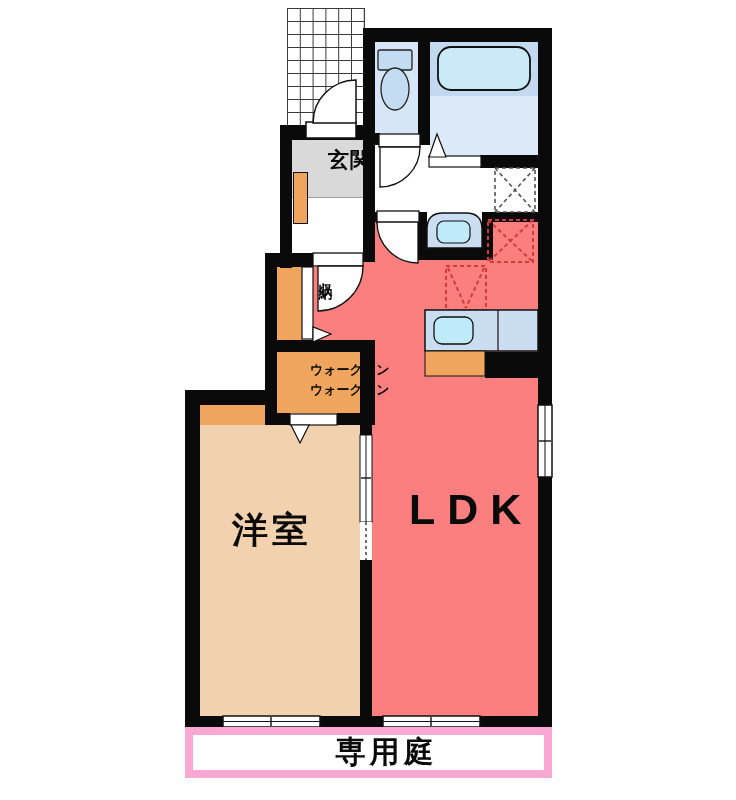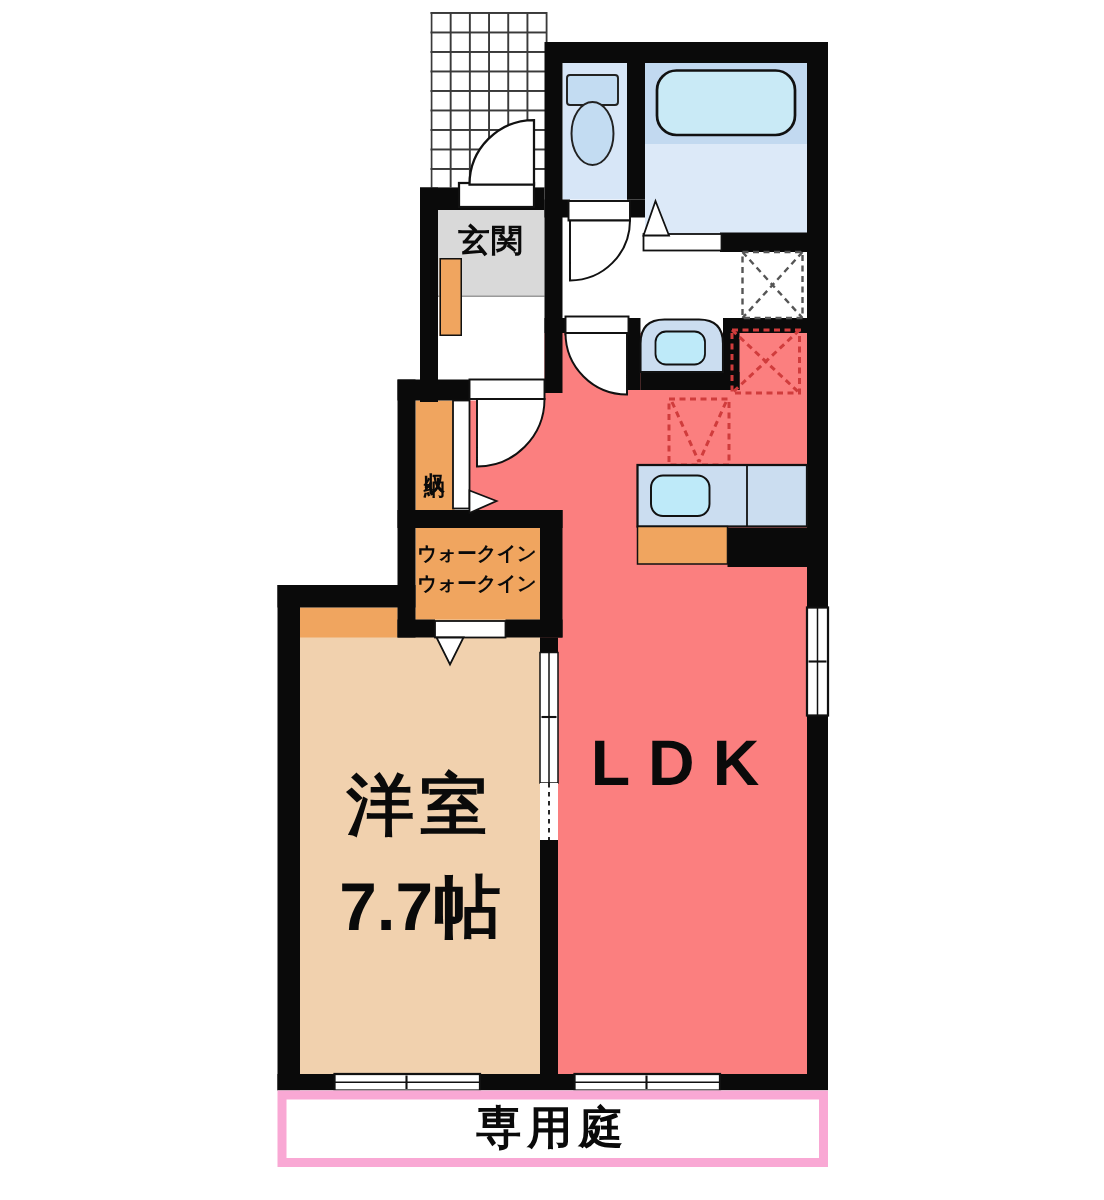--- a/index.html
+++ b/index.html
@@ -2,35 +2,35 @@
 <html style="--wall: #0a0a0a; --ldk-red: #FB7F7F; --room-tan: #F1D1AE; --closet-orange: #F0A55F; --genkan-gray: #D9D9D9; --toilet-floor-blue: #D7E6F7; --bath-floor-blue: #DCE9F8; --tub-band-blue: #C2D9F0; --tub-fill-blue: #C9EAF6; --fixture-blue: #C3DCF2; --sink-cyan: #BEEAF9; --counter-blue: #CBDDF0; --appliance-dash-red: #D03C3C; --washer-dash-gray: #555555;"><head>
 <meta charset="utf-8">
 <style>
   html,body{margin:0;padding:0;background:#fff;}
   #canvas{
     position:relative;width:736px;height:800px;background:#fff;overflow:hidden;
     font-family:"Liberation Sans","DejaVu Sans",sans-serif;
   }
   .wall{position:absolute;background:var(--wall,#0a0a0a);}
   .floor{position:absolute;}
-  .label{position:absolute;color:#0a0a0a;font-weight:900;text-align:center;}
+  .label{position:absolute;color:#0a0a0a;font-weight:900;margin-left:36px;}
   #porch-grid{
     position:absolute;left:287px;top:8px;width:77px;height:117px;background:#fff;
     background-image:linear-gradient(#3a3a3a 1px,transparent 1px),
                      linear-gradient(90deg,#3a3a3a 1px,transparent 1px);
     background-size:12.8px 13px;border-right:1px solid #3a3a3a;
   }
   #genkan-gray{border-bottom:1px solid #9a9a9a;}
   #garden{
     position:absolute;left:185px;top:727px;width:367px;height:51px;
-    background:#fff;border:6px solid #f9a8d4;box-sizing:border-box;
+    background:#fff;border:8px solid #f9a8d4;box-sizing:border-box;
     display:flex;align-items:center;justify-content:center;
   }
   svg{position:absolute;left:0;top:0;}
-  .wic-line{display:block;line-height:1.55;font-family:Liberation Mono, monospace;}
+  .wic-line{display:block;line-height:1.55;}
 </style>
 </head>
 <body>
 
 <div id="canvas">
 
   <div id="porch-grid"></div>
 
   <div class="floor" style="left:313px;top:222px;width:225px;height:494px;background:var(--ldk-red,#FB7F7F);"></div>
   <div class="floor" style="left:200px;top:405px;width:160px;height:311px;background:var(--room-tan,#F1D1AE);"></div>
@@ -161,23 +161,22 @@
 
   <div class="label" style="left:292px;top:146px;width:71px;font-size:21px;letter-spacing:1px;">玄関</div>
 
   <div class="label" style="left:281px;top:272px;height:70px;font-size:14px;letter-spacing:3px;writing-mode:vertical-rl;text-orientation:upright;">収納</div>
 
   <div class="label" style="left:274px;top:360px;width:88px;font-size:13px;">
     <span class="wic-line">ウォークイン</span>
     <span class="wic-line">ウォークイン</span>
   </div>
 
-  <div class="label" style="left:196px;top:503px;width:168px;font-size:45px;line-height:1.5;">
+  <div class="label" style="left:196px;top:503px;width:168px;font-size:36px;line-height:1.5;">
     <div style="letter-spacing:4px;">洋室</div>
-    <div>7.7帖</div>
   </div>
 
   <div class="label" style="left:373px;top:478px;width:166px;font-size:43px;line-height:1.45;">
     <div style="letter-spacing:12px;padding-left:0;">LDK</div>
   </div>
 
   <div id="garden">
     <span class="label" style="position:static;font-size:30px;letter-spacing:4px;">専用庭</span>
   </div>
 

